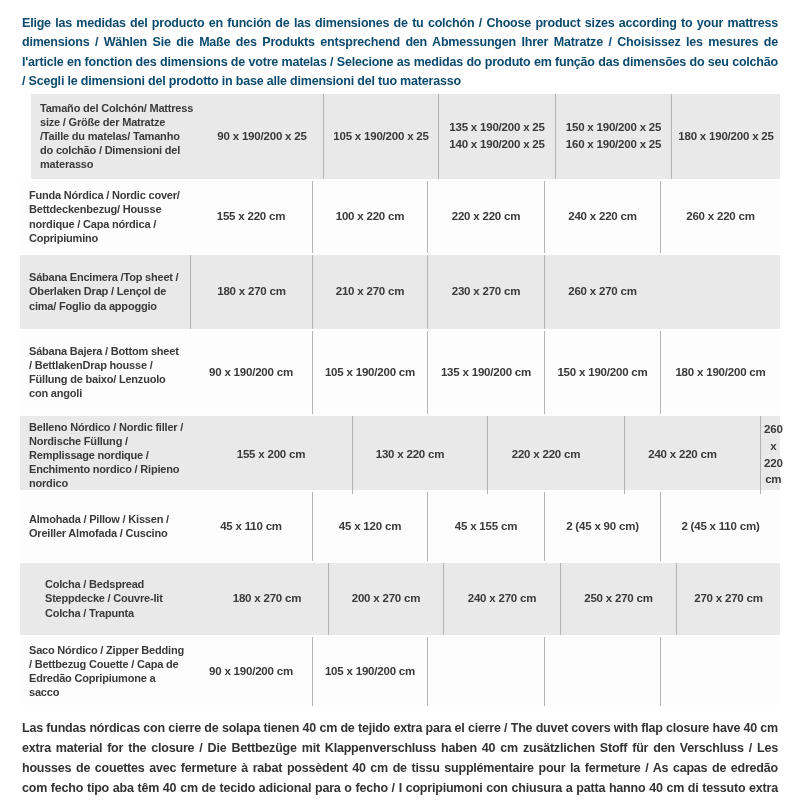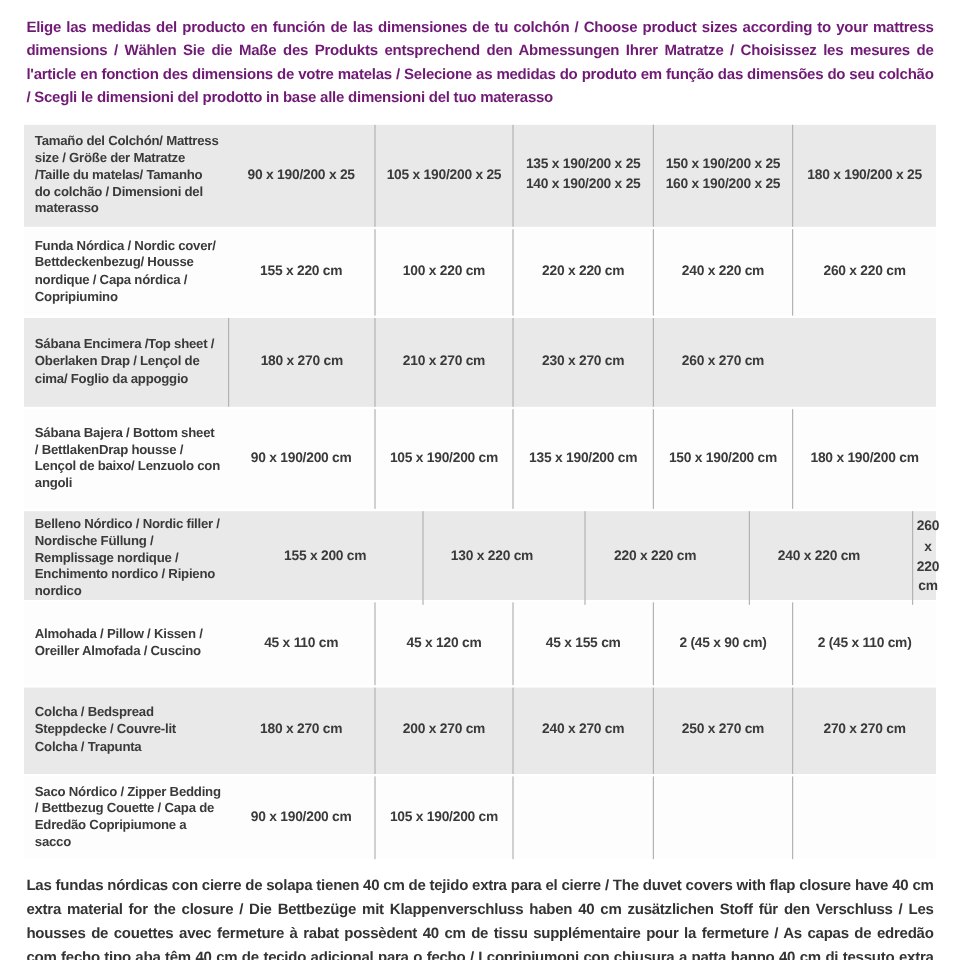--- a/index.html
+++ b/index.html
@@ -4,42 +4,42 @@
 <style>
   html,body{margin:0;padding:0;background:#fff;}
   .page{
     width:800px;height:800px;box-sizing:border-box;
     background:#fff;color:#3a3a3a;
     font-family:"Liberation Sans",sans-serif;
     font-weight:bold;
     overflow:hidden;
   }
   .intro{
-    margin:14px 22px 12px 22px;
+    margin:14px 22px 2px 22px;
     font-size:12.5px;line-height:1.55;letter-spacing:-0.2px;
-    text-align:justify;color:#701a75;
+    text-align:justify;color:#0c4a6e;
   }
   .size-table{
     margin:2px 20px 0 20px;
     width:760px;
   }
   .row{
     display:grid;
     grid-template-columns:170px 122px 115px 117px 116px 1fr;
     border-bottom:2px solid #fff;
   }
   .row:nth-child(odd){background:#e9e9e9;}
   .row:nth-child(even){background:#fdfdfd;}
-  .row:nth-child(1){height:85px;}
+  .row:nth-child(1){height:85px;margin-left:11px;}
   .row:nth-child(2){height:72px;}
   .row:nth-child(3){height:74px;}
   .row:nth-child(4){height:83px;}
   .row:nth-child(5){height:74px;gap:20px;}
   .row:nth-child(6){height:69px;}
-  .row:nth-child(7){height:72px;}
+  .row:nth-child(7){height:72px;padding-left:16px;}
   .row:nth-child(8){height:69px;}
   .cell{
     display:flex;align-items:center;box-sizing:border-box;
     color:#3a3a3a;
   }
   .cell.label{
     font-size:11px;line-height:1.28;letter-spacing:-0.2px;
     padding:4px 6px 4px 9px;
   }
   .cell.value{
@@ -80,21 +80,21 @@
         <div class="cell value">260 x 220 cm</div>
       </div>
       <div class="row">
         <div class="cell label">Sábana Encimera /Top sheet / Oberlaken Drap / Lençol de cima/ Foglio da appoggio</div>
         <div class="cell value">180 x 270 cm</div>
         <div class="cell value">210 x 270 cm</div>
         <div class="cell value">230 x 270 cm</div>
         <div class="cell value">260 x 270 cm</div>
       </div>
       <div class="row">
-        <div class="cell label">Sábana Bajera / Bottom sheet / BettlakenDrap housse / Lençol de baixo/ Lenzuolo con angoli</div>
+        <div class="cell label">Sábana Bajera / Bottom sheet / BettlakenDrap housse / Füllung de baixo/ Lenzuolo con angoli</div>
         <div class="cell value first">90 x 190/200 cm</div>
         <div class="cell value">105 x 190/200 cm</div>
         <div class="cell value">135 x 190/200 cm</div>
         <div class="cell value">150 x 190/200 cm</div>
         <div class="cell value">180 x 190/200 cm</div>
       </div>
       <div class="row">
         <div class="cell label">Belleno Nórdico / Nordic filler / Nordische Füllung / Remplissage nordique / Enchimento nordico / Ripieno nordico</div>
         <div class="cell value first">155 x 200 cm</div>
         <div class="cell value">130 x 220 cm</div>

